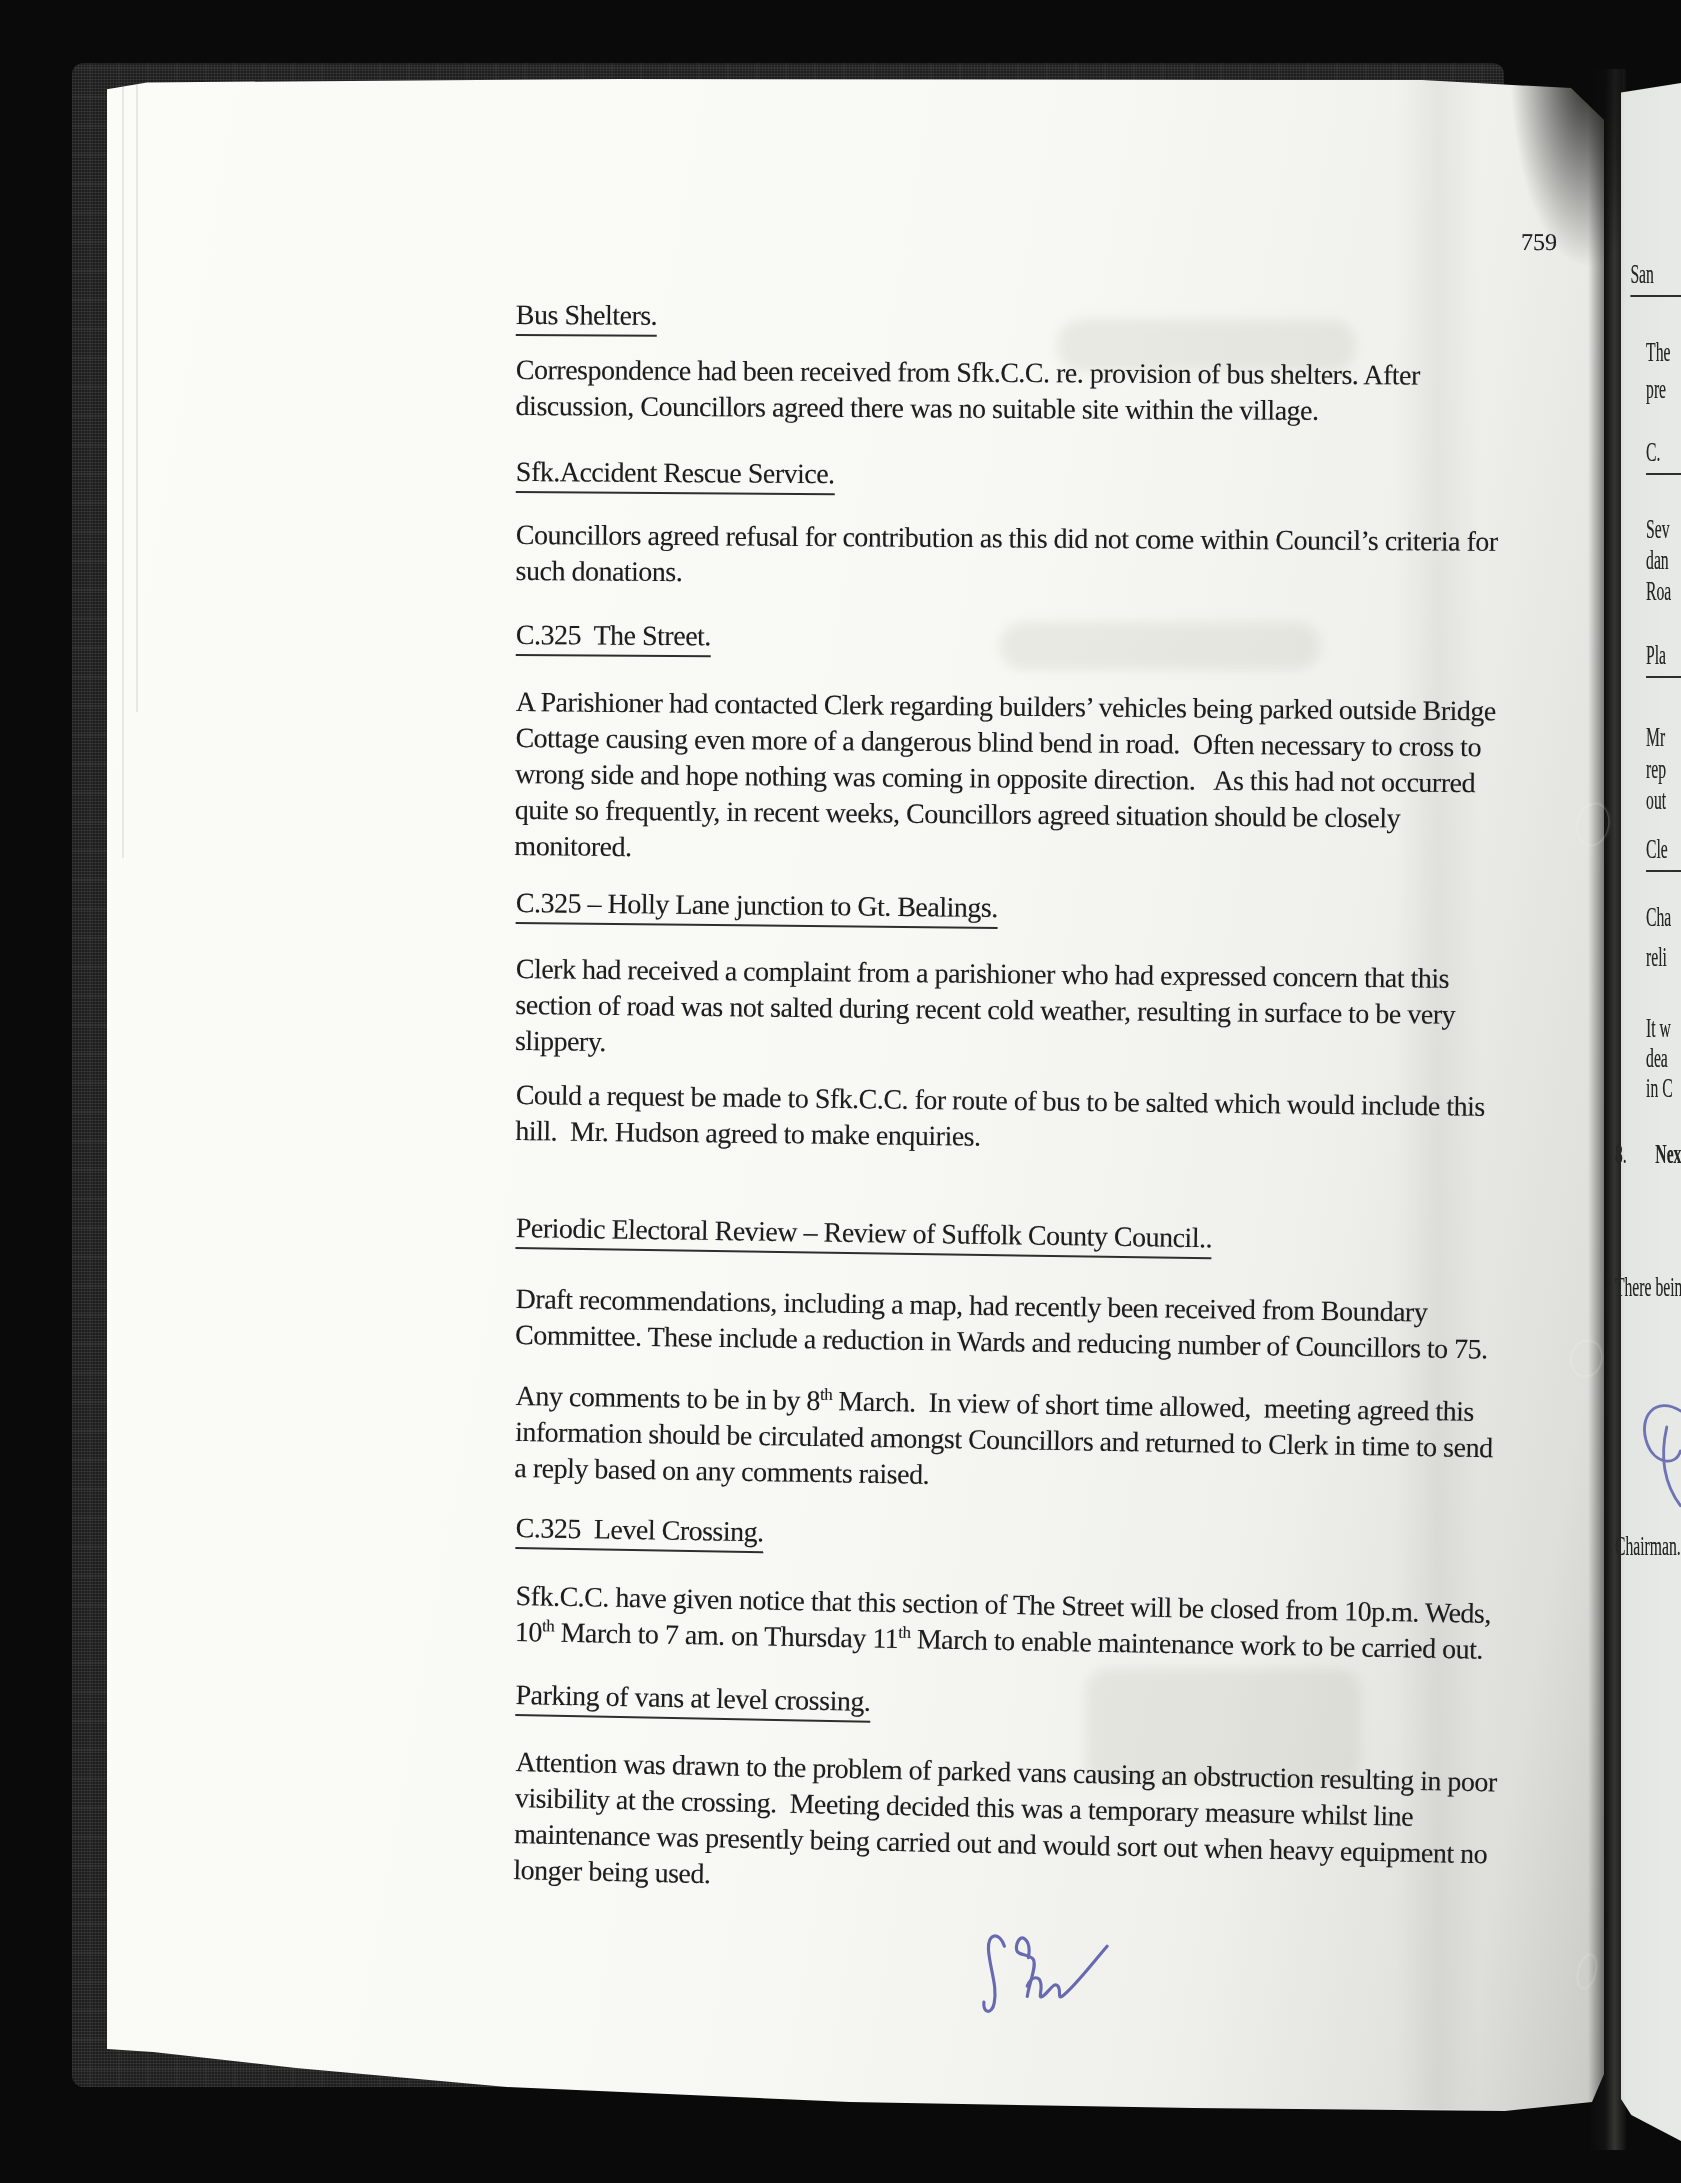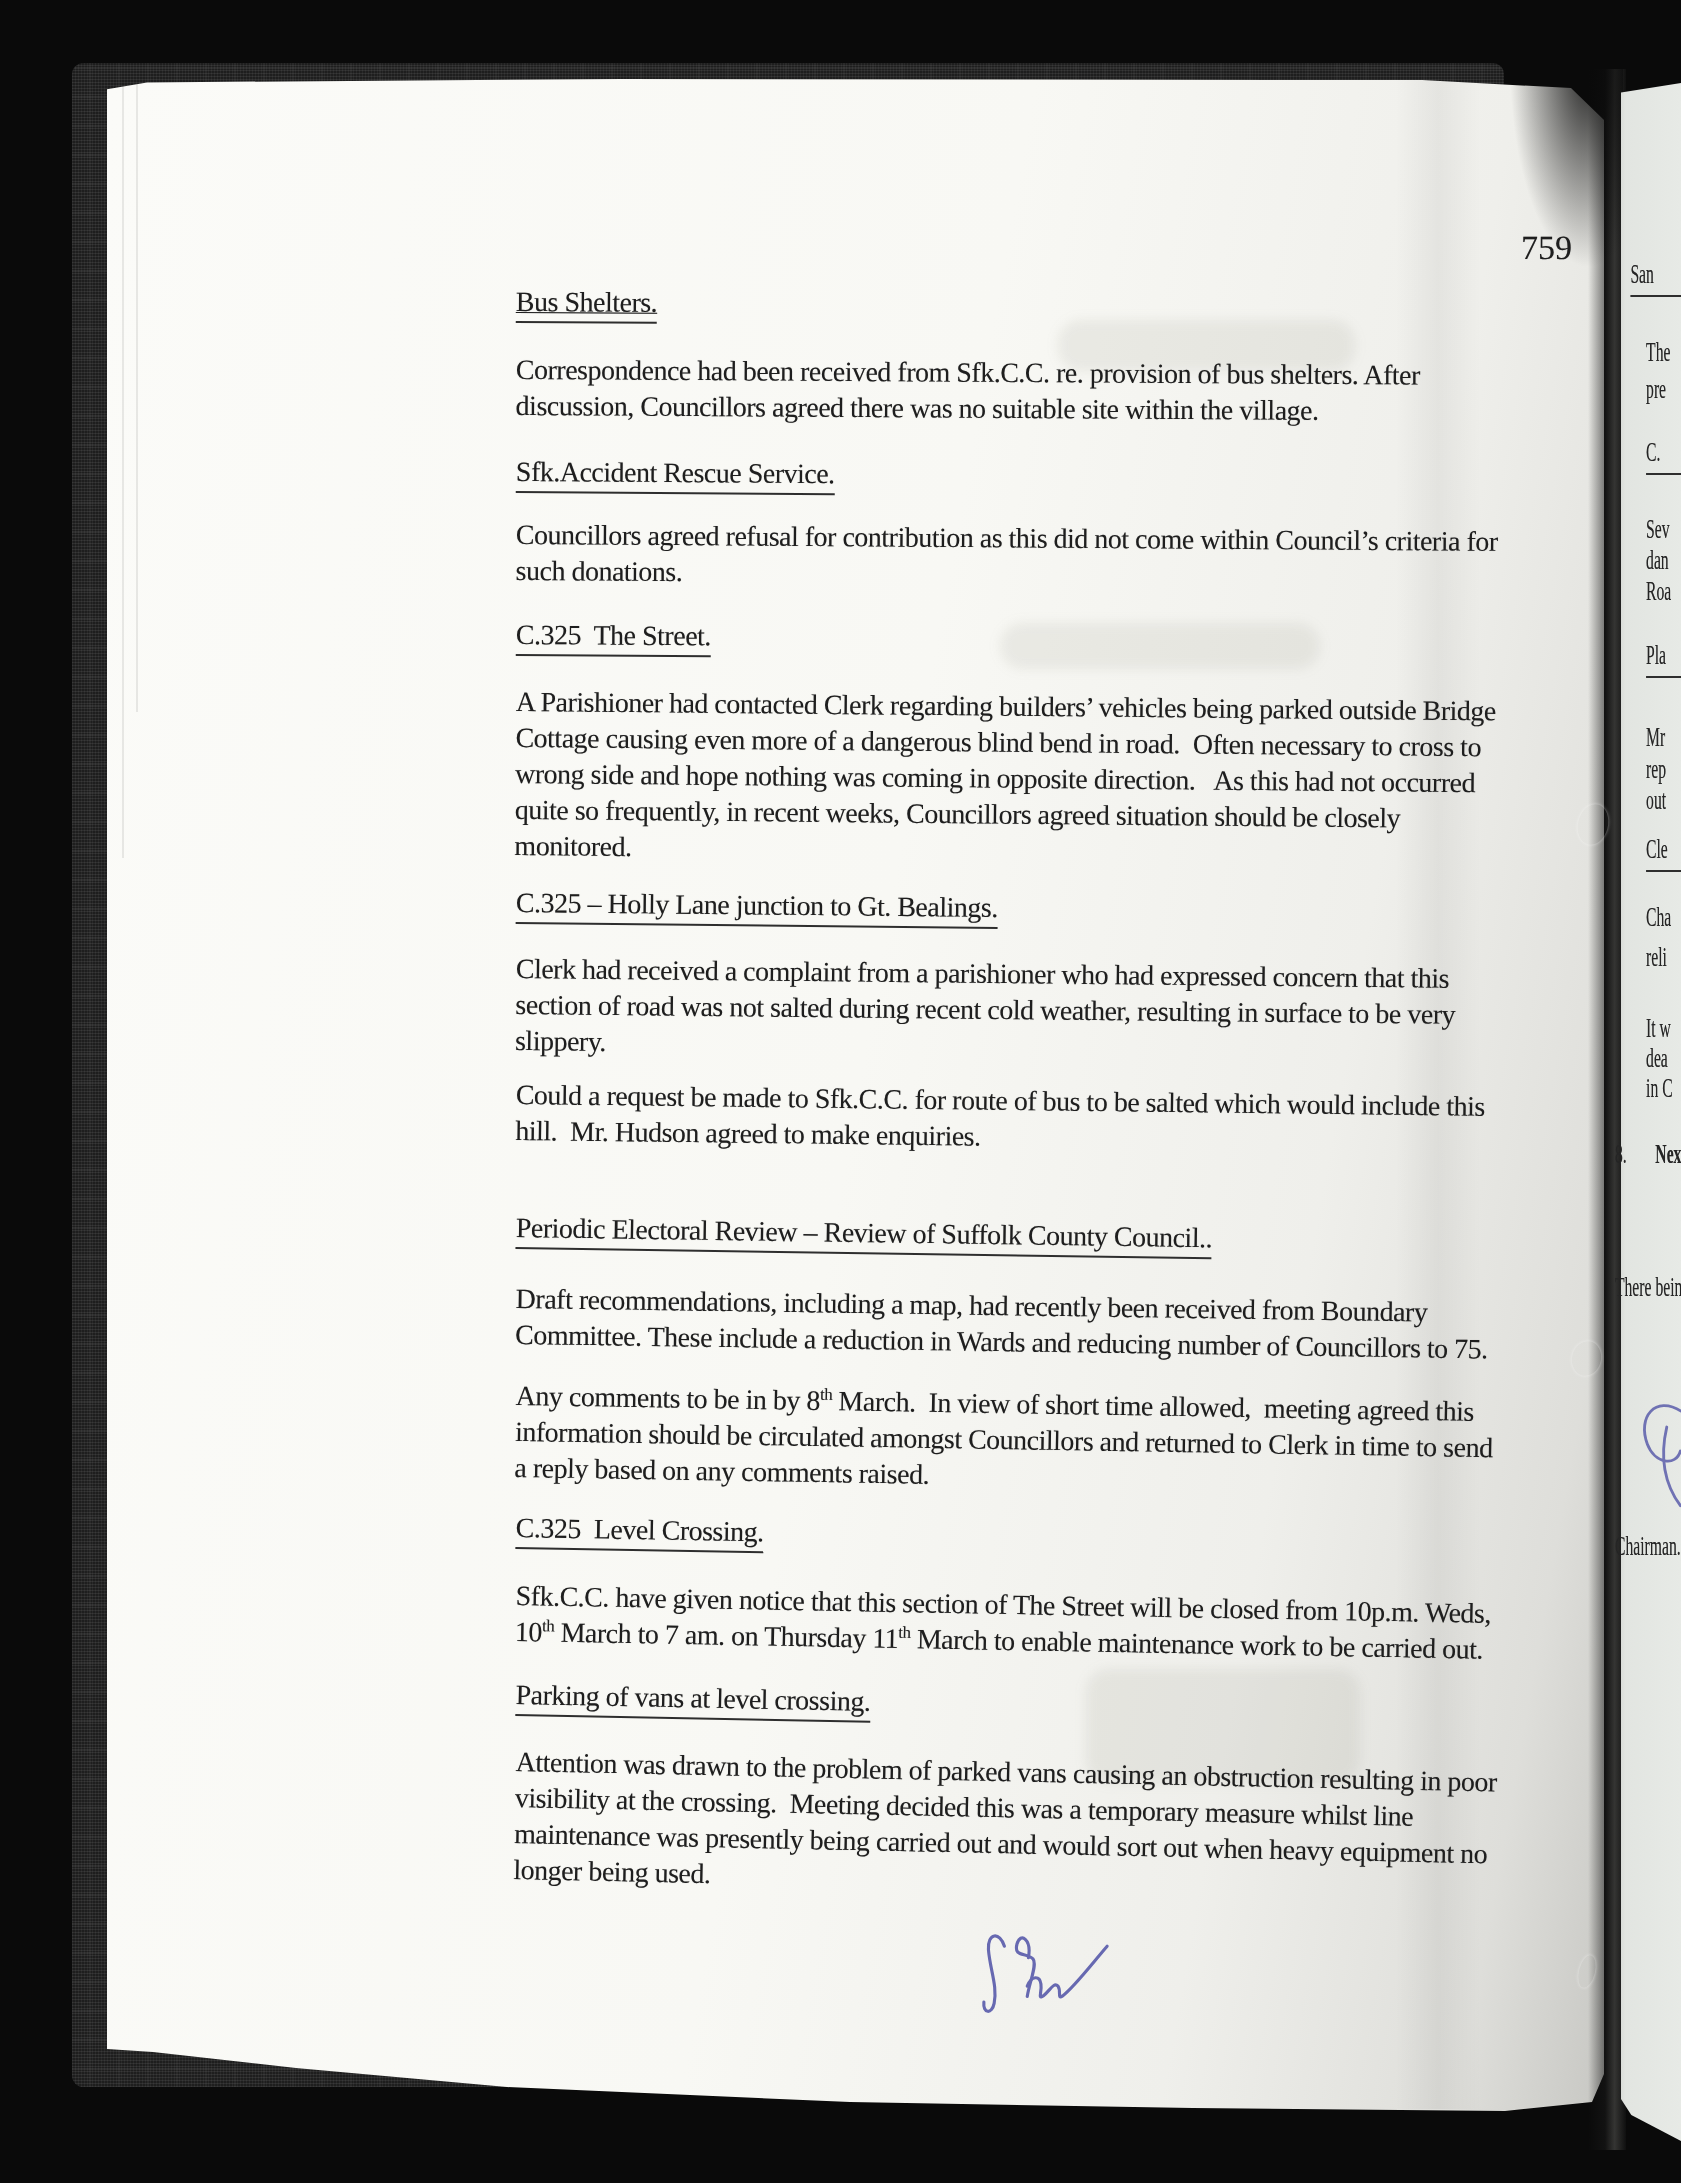--- a/index.html
+++ b/index.html
@@ -43,21 +43,21 @@
   .ring{position:absolute;border-radius:50%;
     background:radial-gradient(ellipse at 38% 35%, #fdfdfc 0%, #ececе7 40%, #c2c2bd 62%, rgba(180,180,175,0) 72%);
     box-shadow:0 0 3.4px rgba(255,255,255,.5);transform:rotate(14deg);}
 
   
   .blk{position:absolute;transform-origin:left top;color:#1e1e1e;
        text-shadow:0 0 0.7px rgba(45,45,45,.42);}
   .line{display:block;white-space:pre;font-size:28px;letter-spacing:-0.5px;line-height:36px;}
   .hline{white-space:pre;font-size:28px;letter-spacing:-0.5px;
          border-bottom:2.3px solid #2e2e2e;padding-bottom:4px;}
-  .pagenum{font-size:34px;letter-spacing:0;}
+  .pagenum{font-size:24px;letter-spacing:0;}
   sup{font-size:60%;line-height:0;}
 
   
   #np-text{position:absolute;left:1613px;top:80px;width:120px;height:2058px;
     transform:scaleX(0.58);transform-origin:left top;color:#252525;
     text-shadow:0 0 0.6px rgba(45,45,45,.4);}
   .frag{position:absolute;white-space:pre;font-size:27px;line-height:32px;}
   .frag-u{border-bottom:2.3px solid #2e2e2e;padding:0 51px 4.6px 0;}
   .frag-b{font-weight:bold;}
 
@@ -83,21 +83,21 @@
   <div id="gutter"></div>
   <div id="gutter-top"></div>
   <div id="page-right"></div>
 
   <div class="ring" style="left:1578px;top:804px;width:30px;height:41px;"></div>
   <div class="ring" style="left:1572px;top:1341px;width:29px;height:35px;"></div>
   <div class="ring" style="left:1579px;top:1955px;width:16px;height:33px;"></div>
 
   <div class="blk pagenum" style="left:1521px;top:229px;transform:rotate(.2deg);">759</div>
 
-  <div class="blk" style="left:516px;top:286px;transform:rotate(.35deg);text-decoration:underline;">
+  <div class="blk" style="left:516px;top:299px;transform:rotate(.35deg);">
     <span class="hline">Bus Shelters.</span></div>
   <div class="blk" style="left:516px;top:352px;transform:rotate(.35deg);">
     <span class="line">Correspondence had been received from Sfk.C.C. re. provision of bus shelters. After</span>
     <span class="line">discussion, Councillors agreed there was no suitable site within the village.</span>
   </div>
 
   <div class="blk" style="left:516px;top:456px;transform:rotate(.4deg);">
     <span class="hline">Sfk.Accident Rescue Service.</span></div>
   <div class="blk" style="left:516px;top:517px;transform:rotate(.4deg);">
     <span class="line">Councillors agreed refusal for contribution as this did not come within Council’s criteria for</span>

